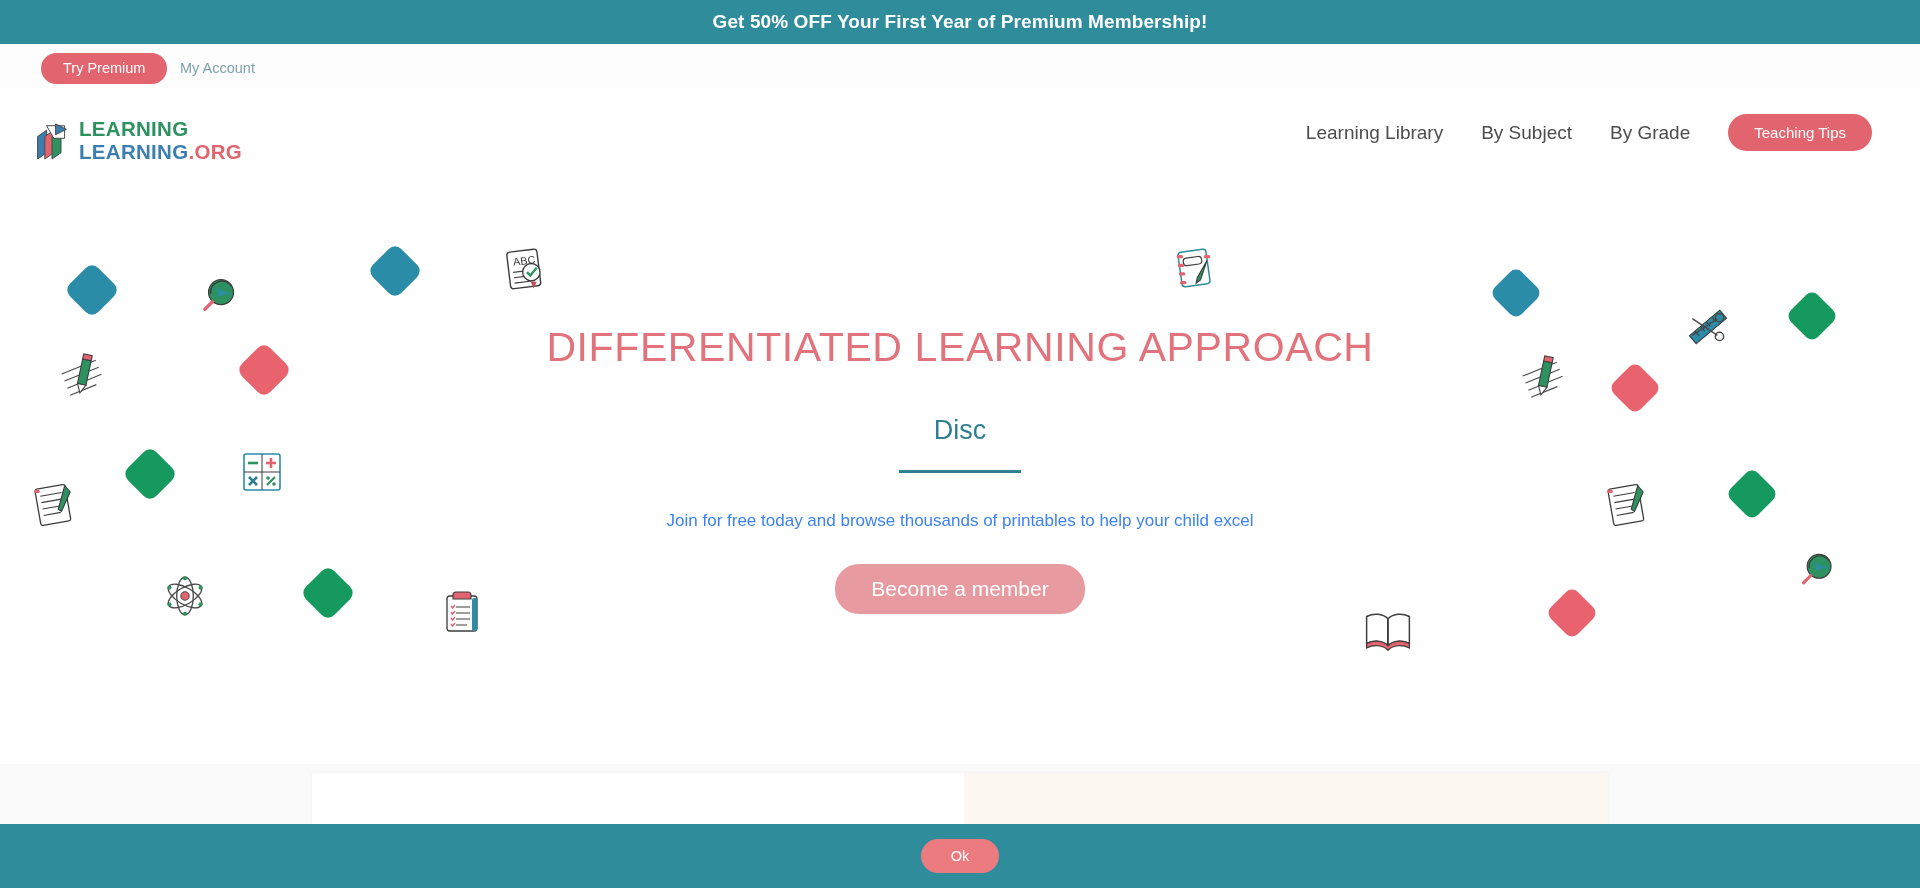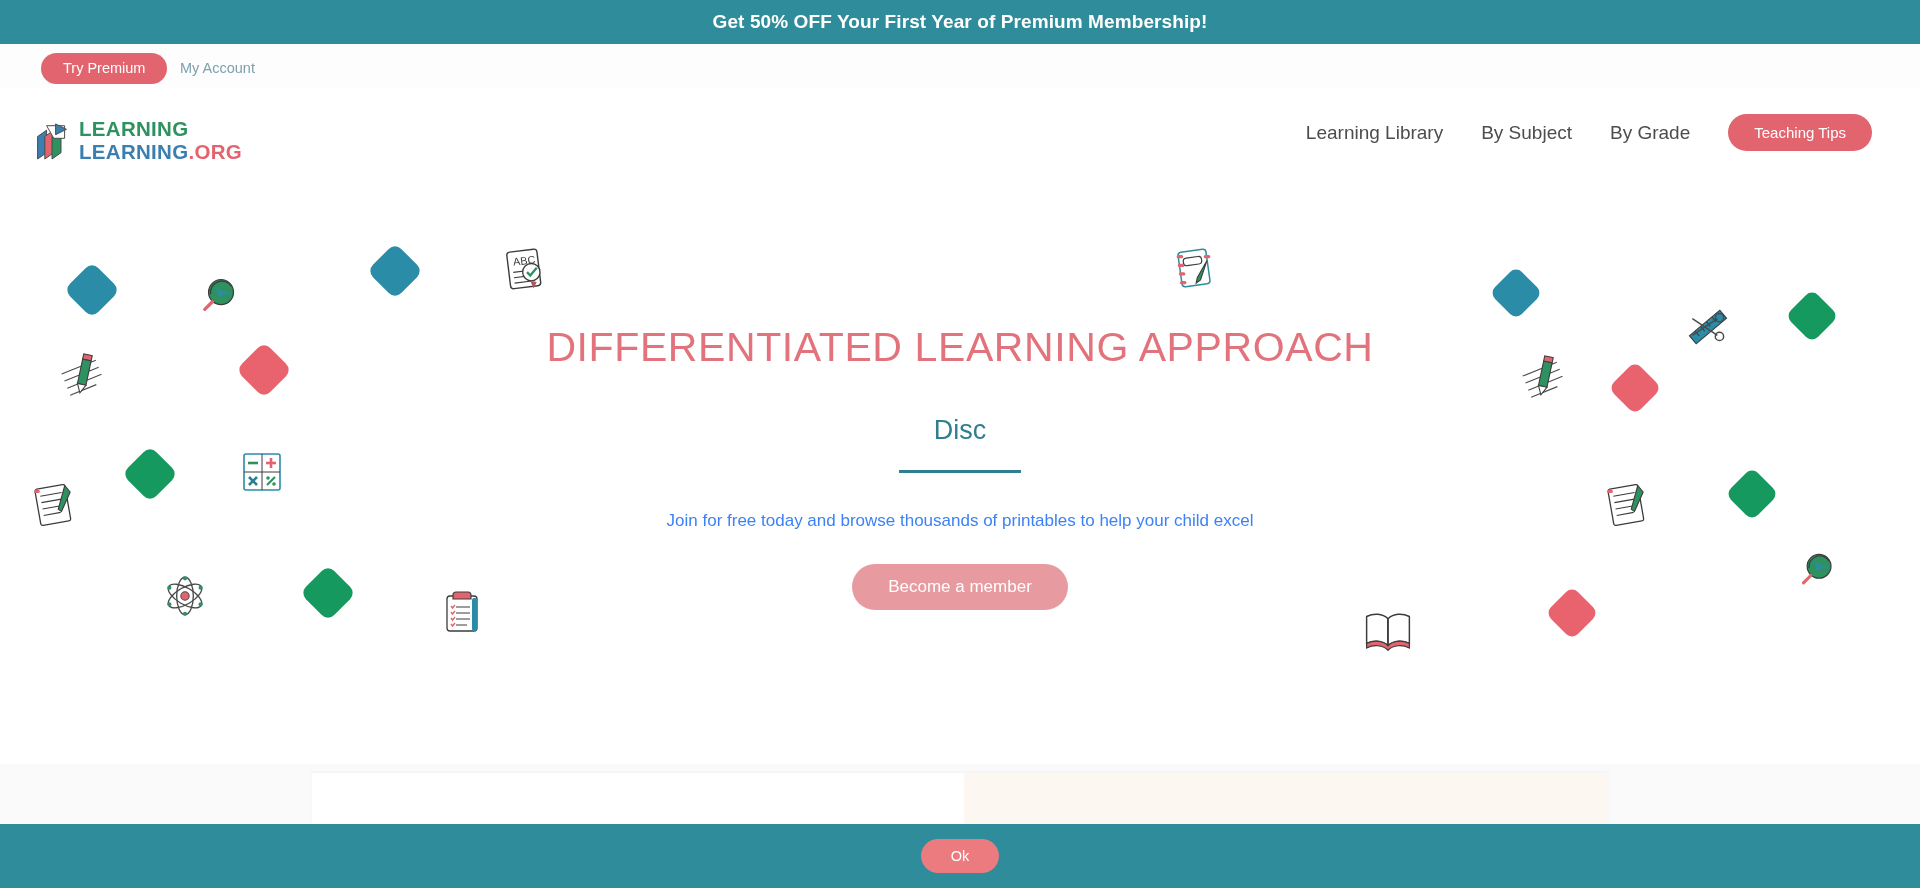--- a/index.html
+++ b/index.html
@@ -82,21 +82,21 @@
     margin-top:44px; color:#2f7f90; font-size:27px; font-weight:normal; text-align:center;
   }
   .hero-divider{
     margin-top:24px; width:122px; height:3px; background:#2f7f90;
   }
   .hero-desc{
     margin-top:38px; color:#3b82f6; font-size:17px; text-align:center;
   }
   .become-member-btn{
     margin-top:33px; background:#e89aa1; color:#fff; border:none; border-radius:24px;
-    padding:13px 36px; font-size:17px; font-family:"Liberation Sans", sans-serif;
+    padding:13px 36px; font-size:21px; font-family:"Liberation Sans", sans-serif;
     cursor:pointer; line-height:1.15;
   }
 
   
   .deco{ position:absolute; pointer-events:none; }
   .diamond{ border-radius:22%; transform:rotate(45deg); }
 
   
   .panel-strip{
     position:absolute; left:0; top:764px; width:1920px; height:60px;

